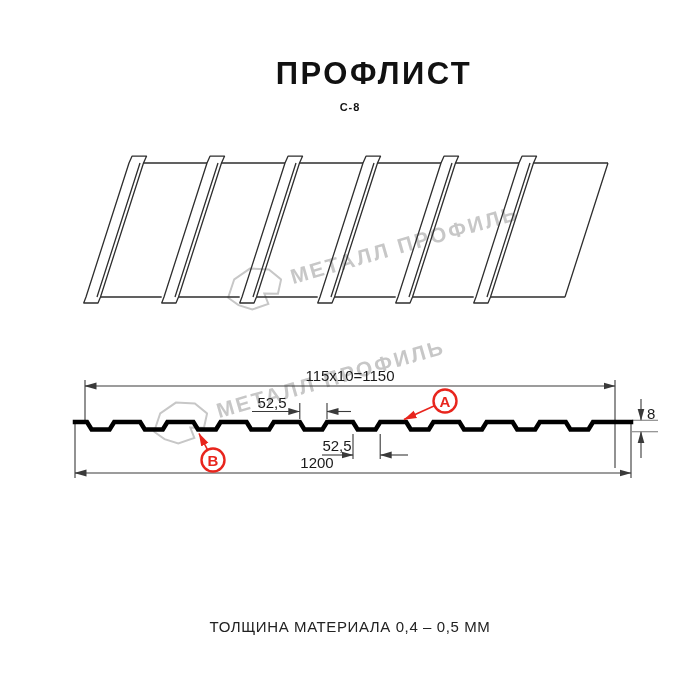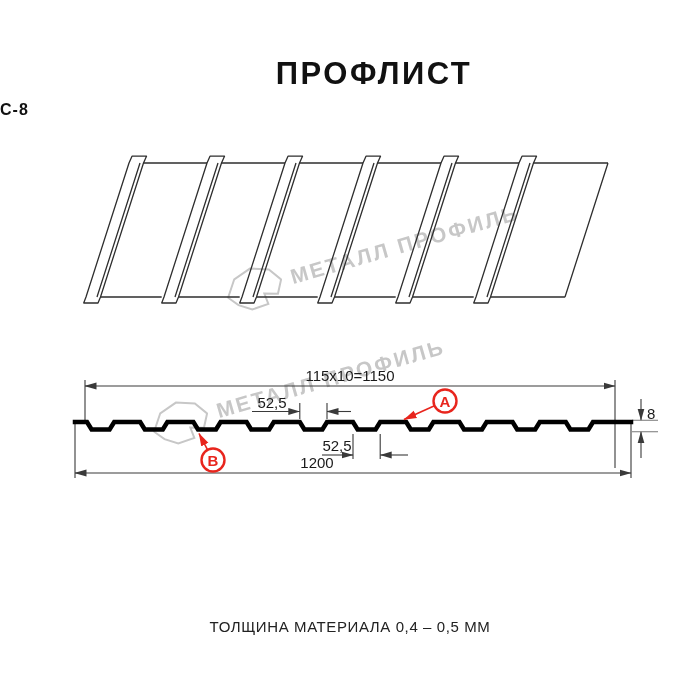--- a/index.html
+++ b/index.html
@@ -1,21 +1,21 @@
 <!DOCTYPE html>
 <html><head>
 <meta charset="utf-8">
 <style>
   html,body{margin:0;padding:0;background:#fff;}
   .canvas{position:relative;width:700px;height:700px;background:#ffffff;overflow:hidden;
           font-family:"Liberation Sans",sans-serif;}
   .title{position:absolute;top:56px;left:0;width:100%;text-align:center;
          font-size:31px;font-weight:800;letter-spacing:2.5px;color:#111;z-index:3;padding-left:24px;}
-  .subtitle{position:absolute;top:101px;left:0;width:100%;
-         font-size:16px;font-weight:700;letter-spacing:1px;color:#111;z-index:3;}
+  .subtitle{position:absolute;top:101px;left:0;width:100%;text-align:center;
+         font-size:11px;font-weight:700;letter-spacing:1px;color:#111;z-index:3;}
   .footer{position:absolute;top:618px;left:0;width:100%;text-align:center;
          font-size:15px;letter-spacing:.6px;color:#222;z-index:3;}
   .wm{position:absolute;display:flex;align-items:center;gap:9px;
       color:#c7c7c7;font-weight:700;font-size:21px;letter-spacing:2.5px;
       white-space:nowrap;z-index:1;}
   #wm1{left:226px;top:266px;transform:rotate(-16deg);transform-origin:29px 24px;}
   #wm2{left:152px;top:400px;transform:rotate(-16deg);transform-origin:29px 24px;}
   .wm svg{flex:0 0 auto;display:block;}
   .art{position:absolute;left:0;top:0;z-index:2;}
   .dimtext{font-family:"Liberation Sans",sans-serif;font-size:15px;fill:#1a1a1a;}

